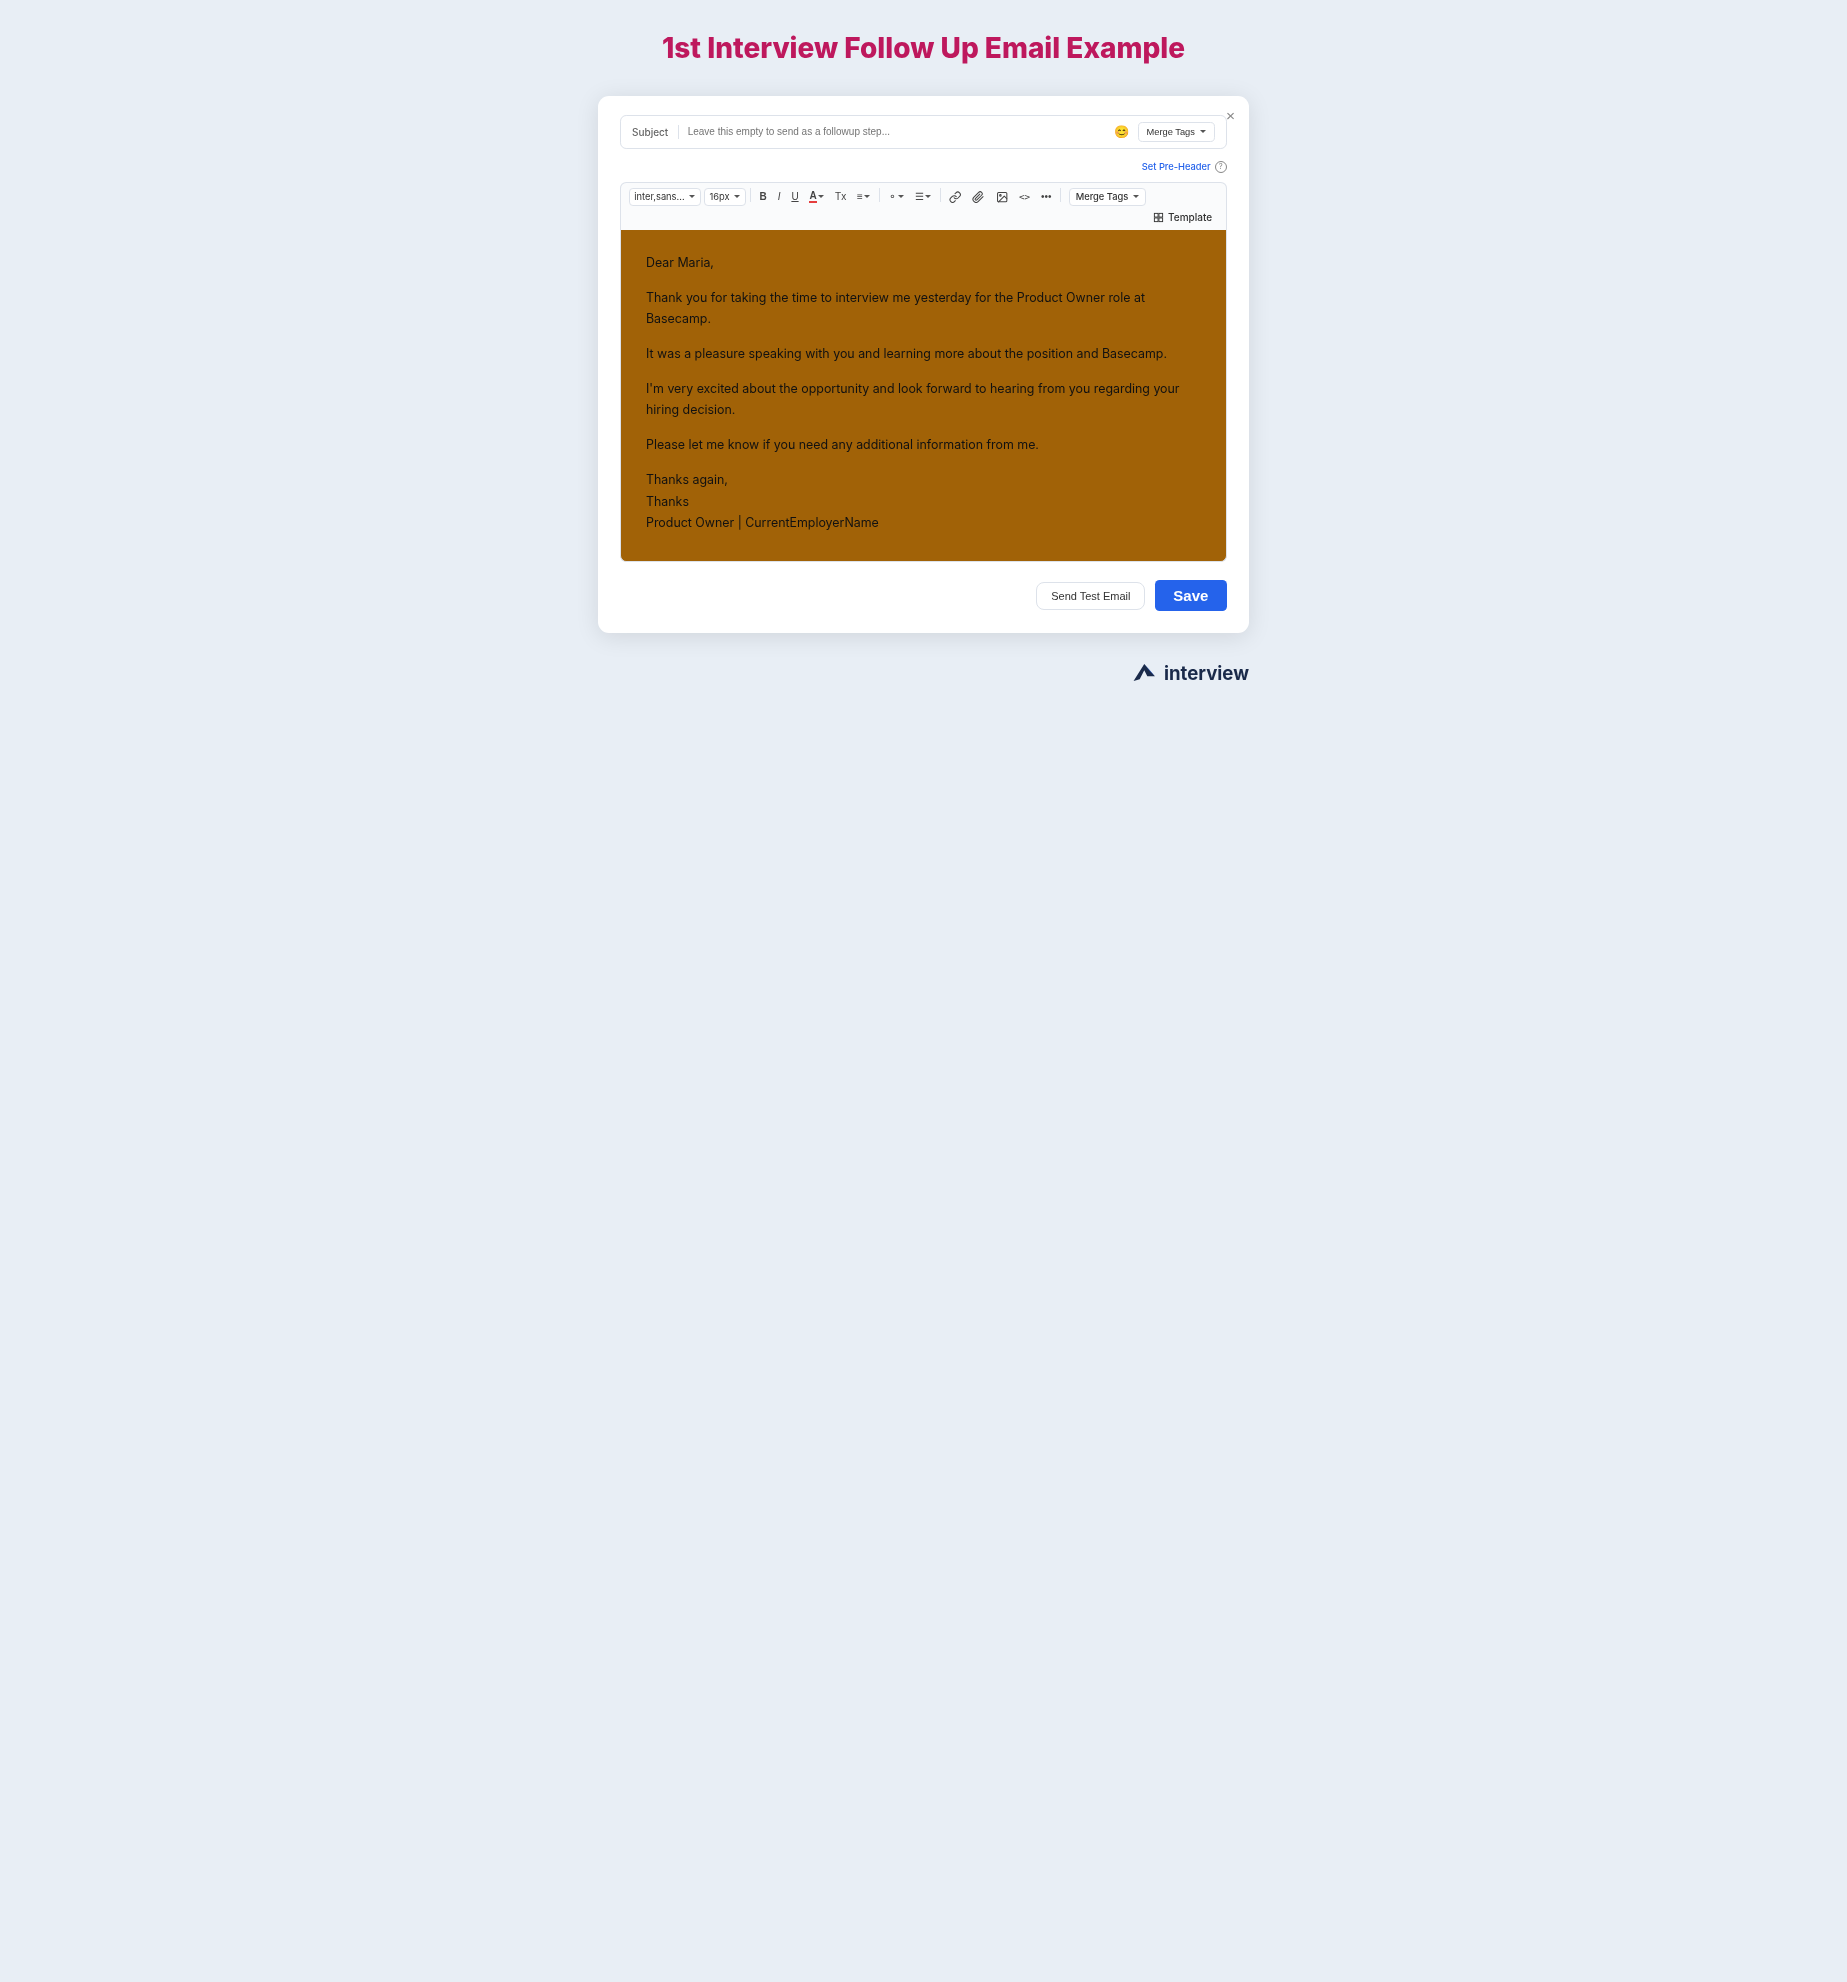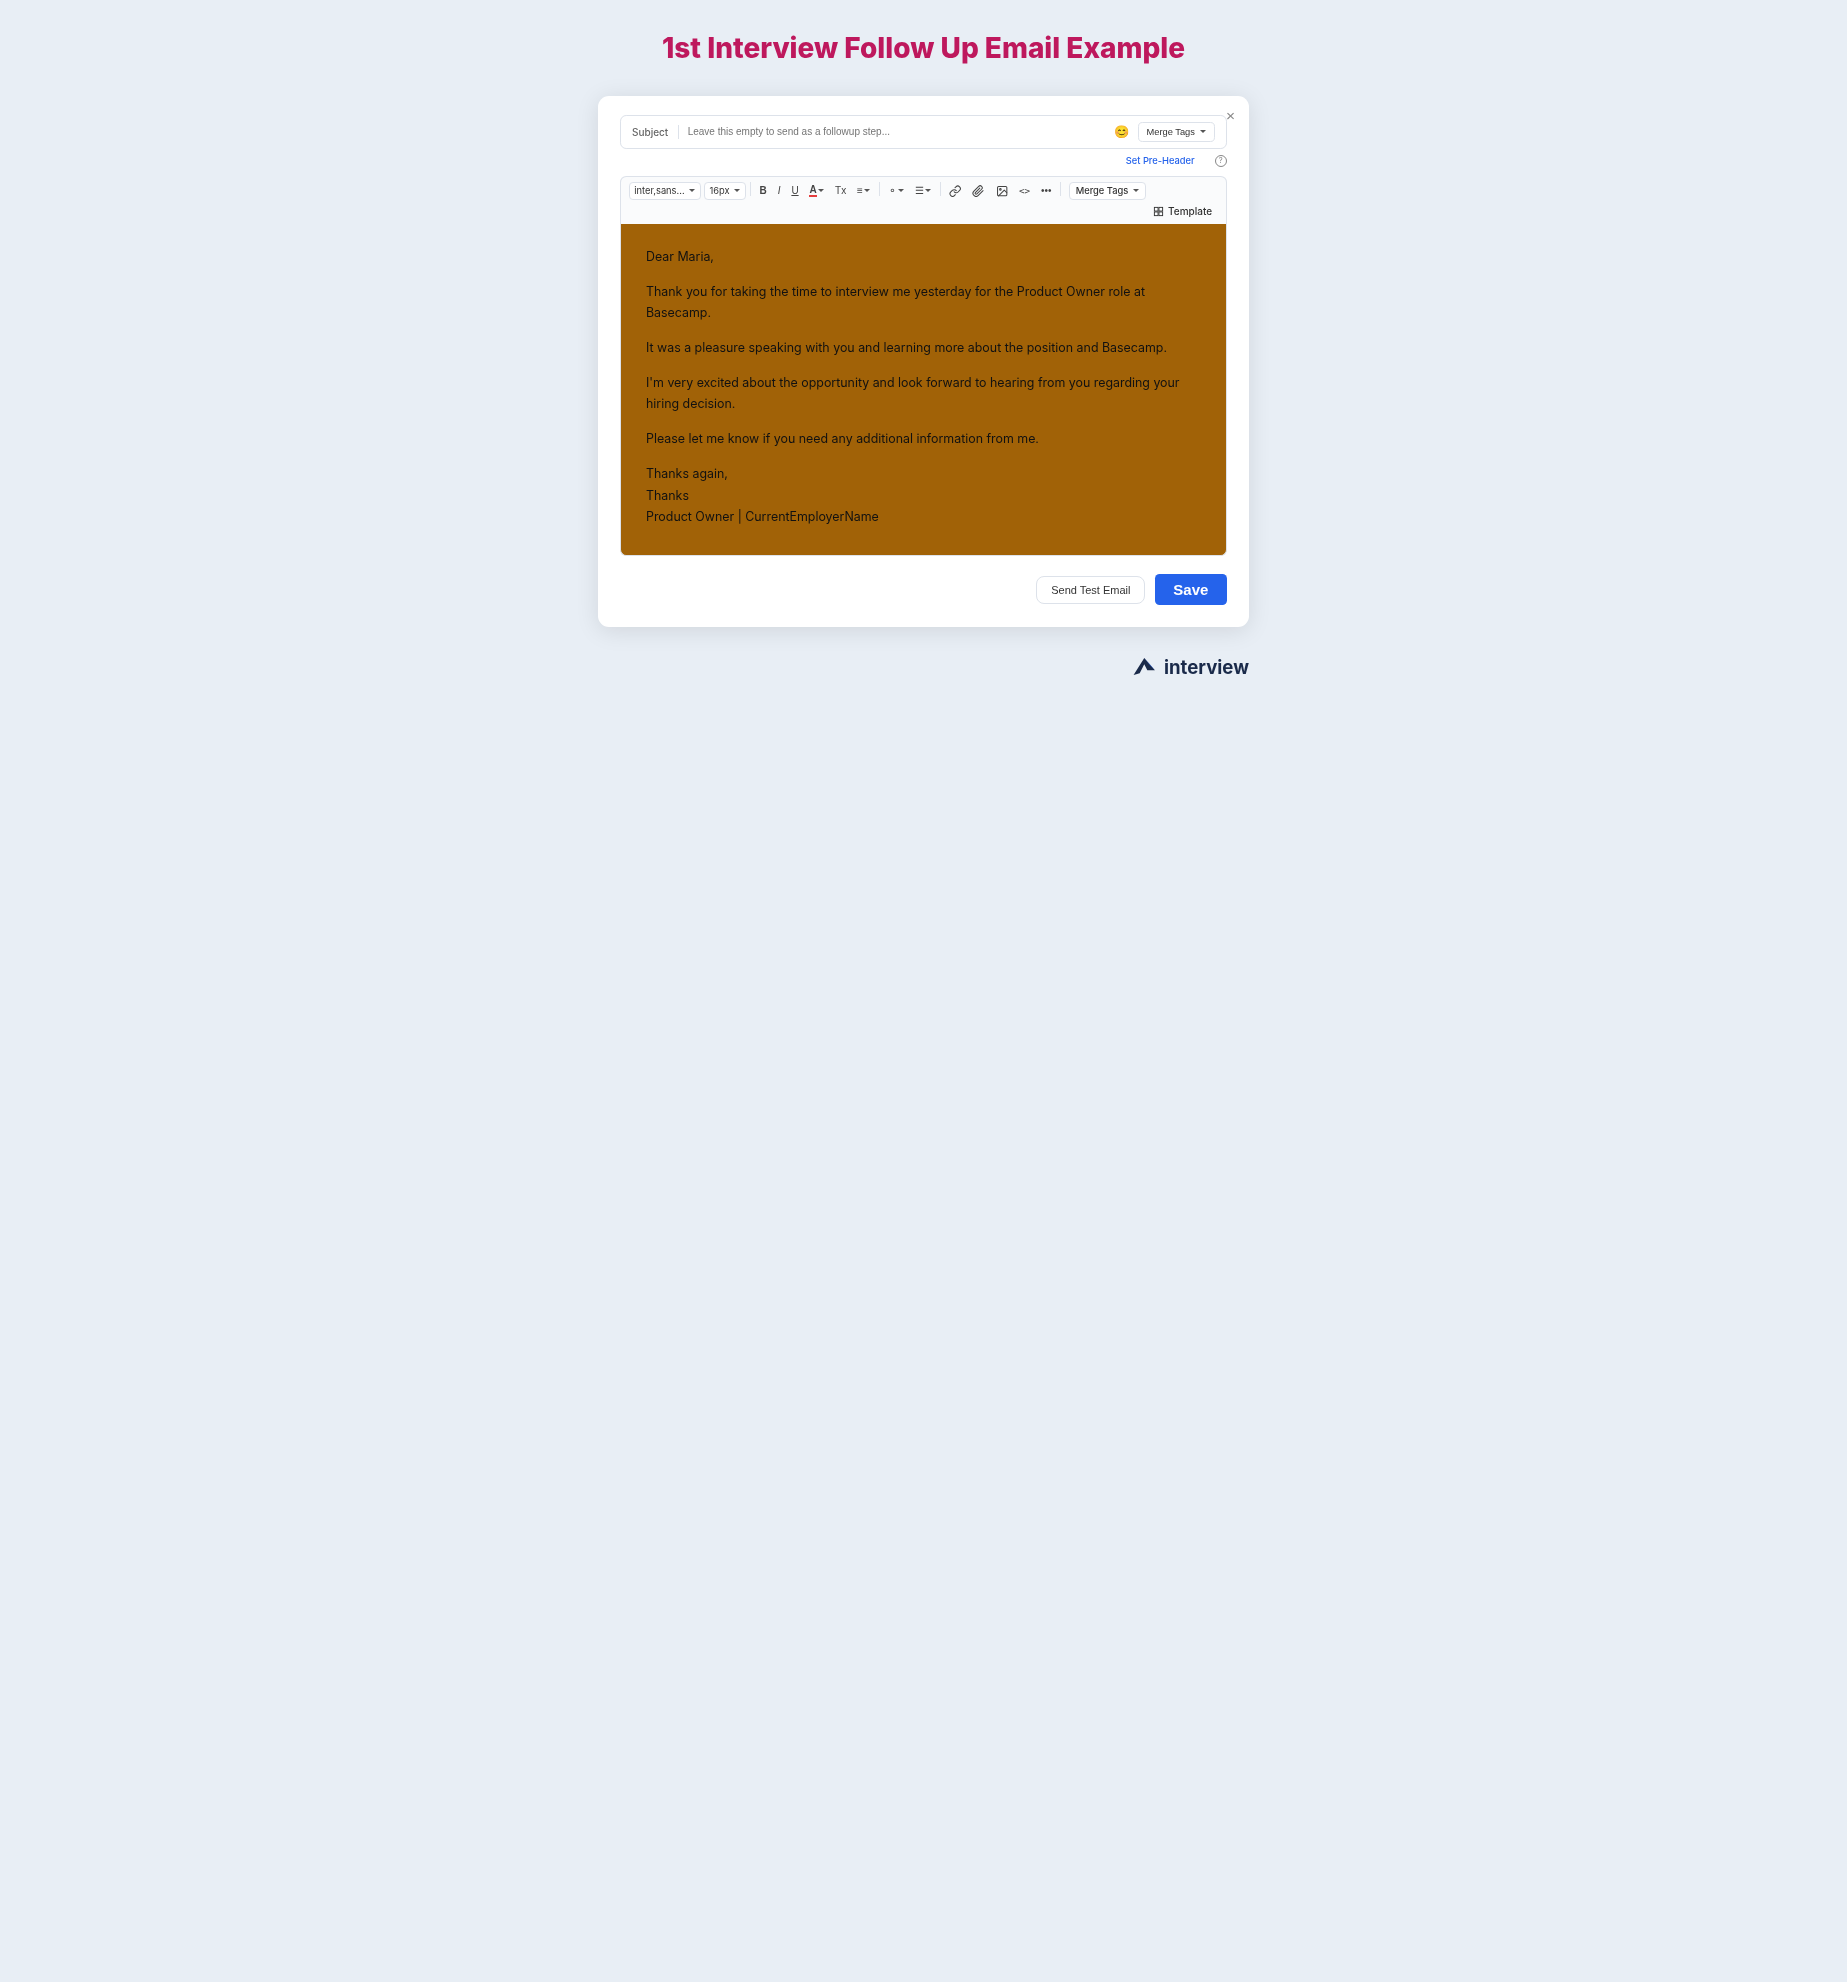--- a/index.html
+++ b/index.html
@@ -44,21 +44,21 @@
       cursor: pointer;
       line-height: 1;
     }
 
     .subject-row {
       display: flex;
       align-items: center;
       border: 1.2px solid #dde2ea;
       border-radius: 6.2px;
       padding: 6.2px 11px;
-      margin-bottom: 6px;
+      margin-bottom: 12px;
       gap: 9.3px;
     }
 
     .subject-label {
       font-size: 10px;
       font-weight: 500;
       color: #666;
       white-space: nowrap;
     }
 
@@ -102,21 +102,21 @@
       font-size: 9.3px;
       font-weight: 500;
       color: #333;
       cursor: pointer;
     }
 
     .pre-header-row {
       display: flex;
       justify-content: flex-end;
       align-items: center;
-      gap: 20px;
+      gap: 4px;
       margin-bottom: 9.3px;
     }
 
     .pre-header-link {
       font-size: 9.3px;
       color: #2563eb;
       font-weight: 500;
       text-decoration: none;
       cursor: pointer;
     }

